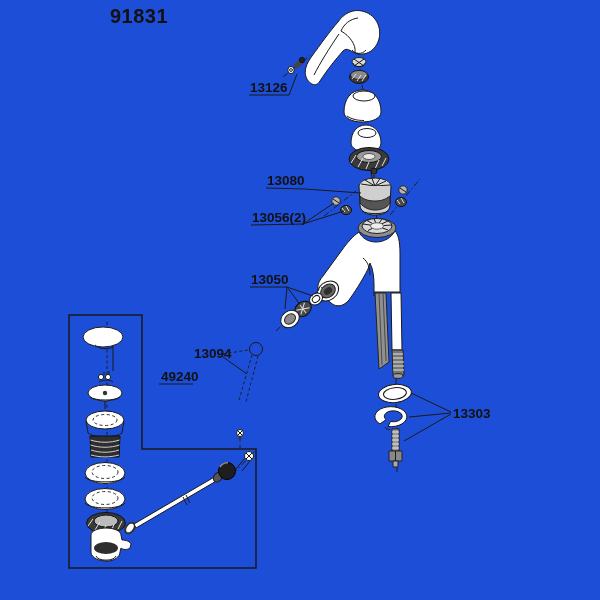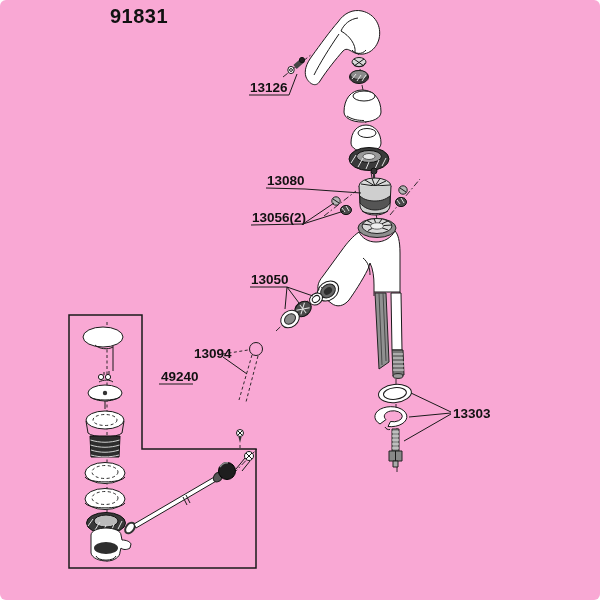--- a/index.html
+++ b/index.html
@@ -1,16 +1,16 @@
 <!DOCTYPE html>
 <html><head>
 <meta charset="utf-8">
 <style>
   html,body{margin:0;padding:0;background:#fff;}
-  .canvas{position:relative;width:600px;height:600px;background:#f9a8d4;overflow:hidden;border-radius:6px;}
+  .canvas{position:relative;width:600px;height:600px;background:#1d4ed8;overflow:hidden;}
   svg{display:block;}
   .s  {stroke:#1a1a1a;fill:none;stroke-width:1;}
   .sf {stroke:#1a1a1a;fill:#ffffff;stroke-width:1;}
   .dark{stroke:#111;fill:#3a3a3a;stroke-width:1;}
   .mid {stroke:#222;fill:#8f8f8f;stroke-width:1;}
   .lt  {stroke:#222;fill:#d9d9d9;stroke-width:1;}
   .dash{stroke:#1a1a1a;fill:none;stroke-width:.9;stroke-dasharray:6 2.5 1.5 2.5;}
   .dash2{stroke:#1a1a1a;fill:none;stroke-width:.9;stroke-dasharray:3 2.5;}
   .hl  {stroke:#e3e3e3;fill:none;stroke-width:1;}
   .ld  {stroke:#1a1a1a;fill:none;stroke-width:1;}

